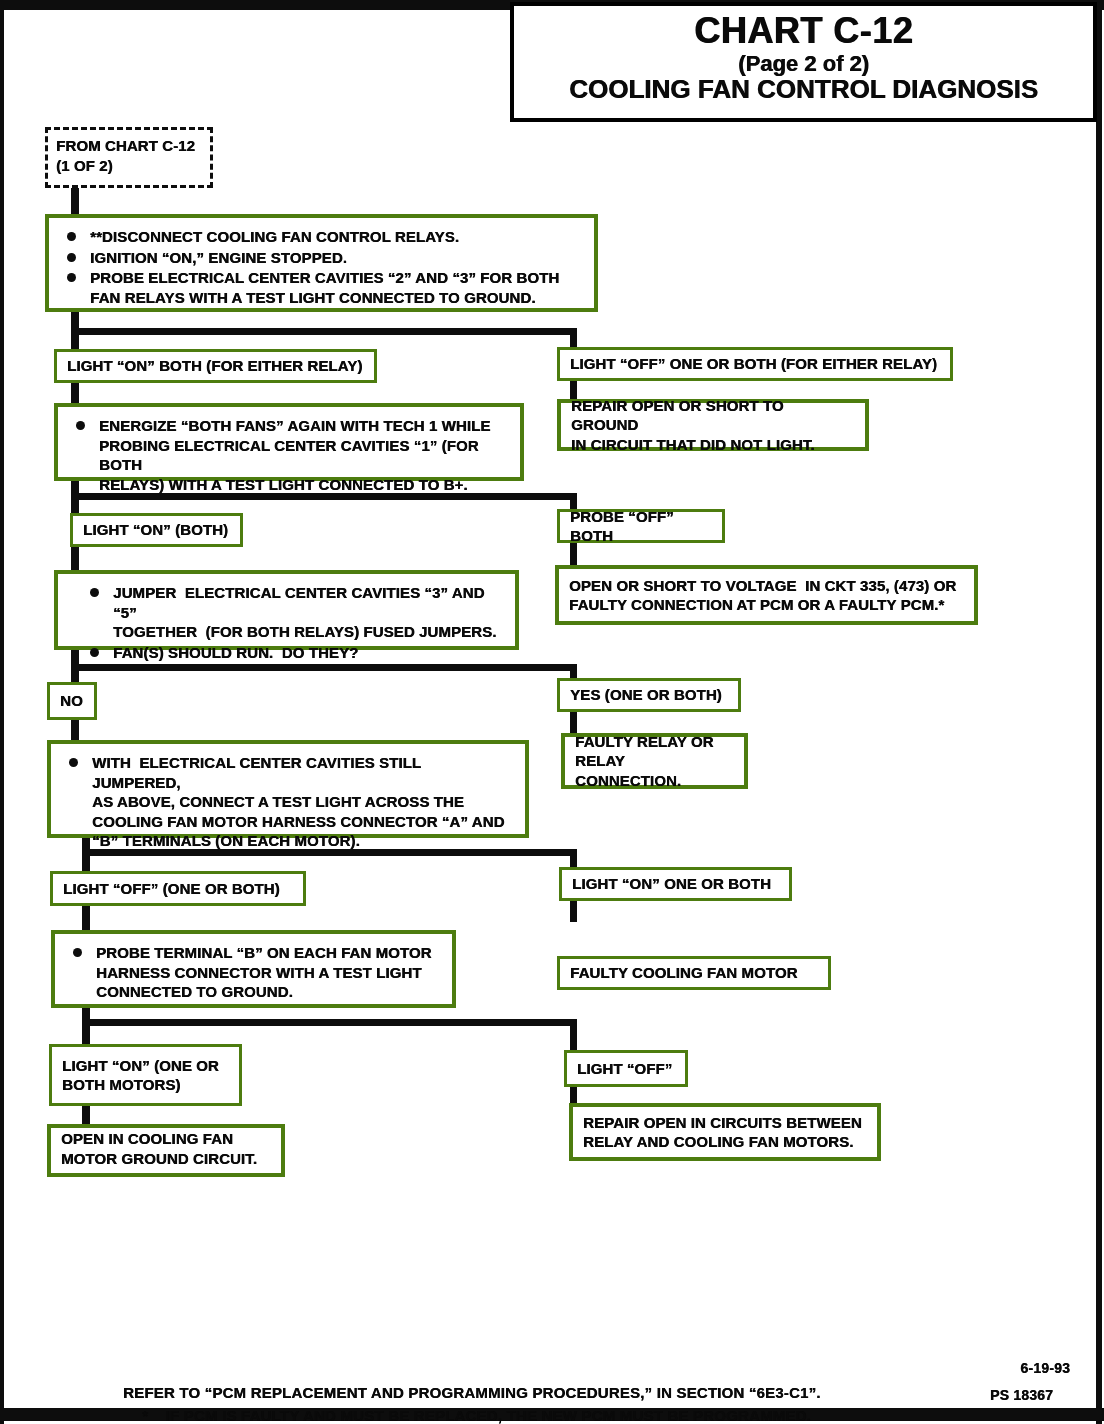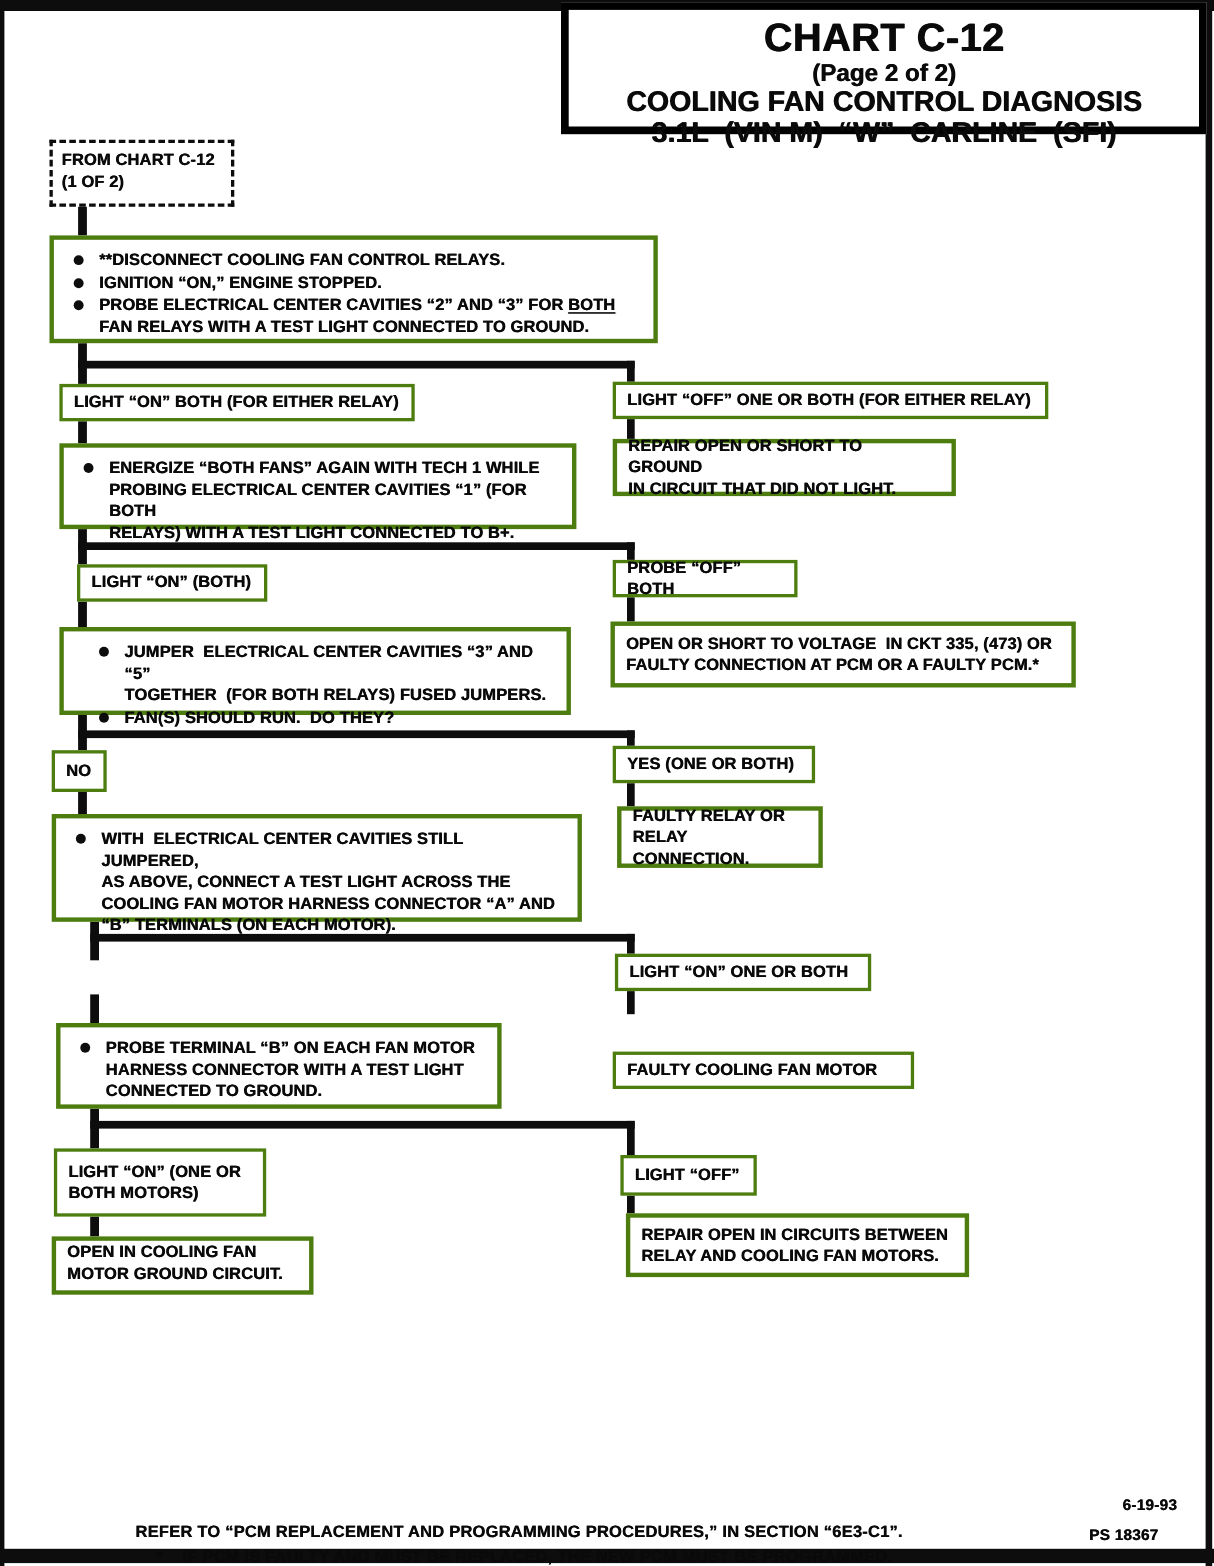--- a/index.html
+++ b/index.html
@@ -18,25 +18,25 @@
   .step{padding:8px 12px 6px 10px;}
   .txt{
     white-space:pre-wrap;font-weight:700;font-size:15px;line-height:19.5px;
     letter-spacing:0.1px;text-shadow:0.45px 0 0 currentColor;
   }
   .bullet-row{display:flex;margin:1px 0;}
   .dot{
     flex:none;width:9px;height:9px;border-radius:50%;background:#0d0d0d;
     margin:5px 14px 0 8px;
   }
-  .u{text-decoration:underline;text-underline-offset:2px;}
+  .u{text-underline-offset:2px;}
   
   #title-box{
     position:absolute;left:510px;top:2px;width:587px;height:120px;
-    box-sizing:border-box;border:7px solid #000000;background:#fff;
+    box-sizing:border-box;border:4px solid #000000;background:#fff;
     text-align:center;
   }
   .t1{font-weight:700;font-size:36px;line-height:42px;margin-top:4px;
       text-shadow:0.9px 0 0 currentColor;letter-spacing:0.5px;}
   .t2{font-weight:700;font-size:22px;line-height:24px;text-shadow:0.6px 0 0 currentColor;}
   .t3{font-weight:700;font-size:26px;line-height:27px;text-shadow:0.7px 0 0 currentColor;}
   .t4{font-weight:700;font-size:26px;line-height:28px;text-shadow:0.7px 0 0 currentColor;white-space:pre-wrap;}
   .foot{
     position:absolute;font-weight:700;font-size:15px;line-height:20px;
     letter-spacing:0.2px;white-space:pre-wrap;text-shadow:0.4px 0 0 currentColor;
@@ -49,21 +49,20 @@
 
   <div class="line" style="left:0;top:0;width:1104px;height:10px;"></div>
   <div class="line" style="left:0;top:1408px;width:1104px;height:13px;"></div>
   <div class="line" style="left:0;top:0;width:4px;height:1424px;"></div>
   <div class="line" style="left:1096px;top:0;width:6px;height:1424px;"></div>
 
   <div id="title-box">
     <div class="t1">CHART C-12</div>
     <div class="t2">(Page 2 of 2)</div>
     <div class="t3">COOLING FAN CONTROL DIAGNOSIS</div>
-    <div class="t4">3.1L  (VIN M)  “W”  CARLINE  (SFI)</div>
   </div>
 
   <div class="line" style="left:71px;top:186px;width:8px;height:30px;"></div>
   <div class="line" style="left:71px;top:310px;width:8px;height:41px;"></div>
   <div class="line" style="left:71px;top:328px;width:506px;height:7px;"></div>
   <div class="line" style="left:570px;top:328px;width:7px;height:21px;"></div>
   <div class="line" style="left:71px;top:381px;width:8px;height:24px;"></div>
   <div class="line" style="left:570px;top:378px;width:7px;height:23px;"></div>
   <div class="line" style="left:71px;top:477px;width:8px;height:38px;"></div>
   <div class="line" style="left:71px;top:493px;width:506px;height:7px;"></div>
@@ -164,20 +163,23 @@
   <div class="box step" style="left:47px;top:740px;width:482px;height:98px;">
     <div class="bullet-row">
         <span class="dot"></span>
       <span class="txt">WITH  ELECTRICAL CENTER CAVITIES STILL JUMPERED,
 AS ABOVE, CONNECT A TEST LIGHT ACROSS THE
 COOLING FAN MOTOR HARNESS CONNECTOR “A” AND
 “B” TERMINALS (ON EACH MOTOR).</span>
       </div>
   </div>
 
+  <div class="box label" style="left:50px;top:871px;width:256px;height:35px;">
+    <span class="txt">LIGHT “OFF” (ONE OR BOTH)</span>
+    </div>
   <div class="box label" style="left:559px;top:867px;width:233px;height:34px;">
     <span class="txt">LIGHT “ON” ONE OR BOTH</span>
     </div>
   <div class="box label" style="left:557px;top:956px;width:274px;height:34px;">
     <span class="txt">FAULTY COOLING FAN MOTOR</span>
     </div>
 
   <div class="box step" style="left:51px;top:930px;width:405px;height:78px;">
     <div class="bullet-row">
         <span class="dot"></span>

